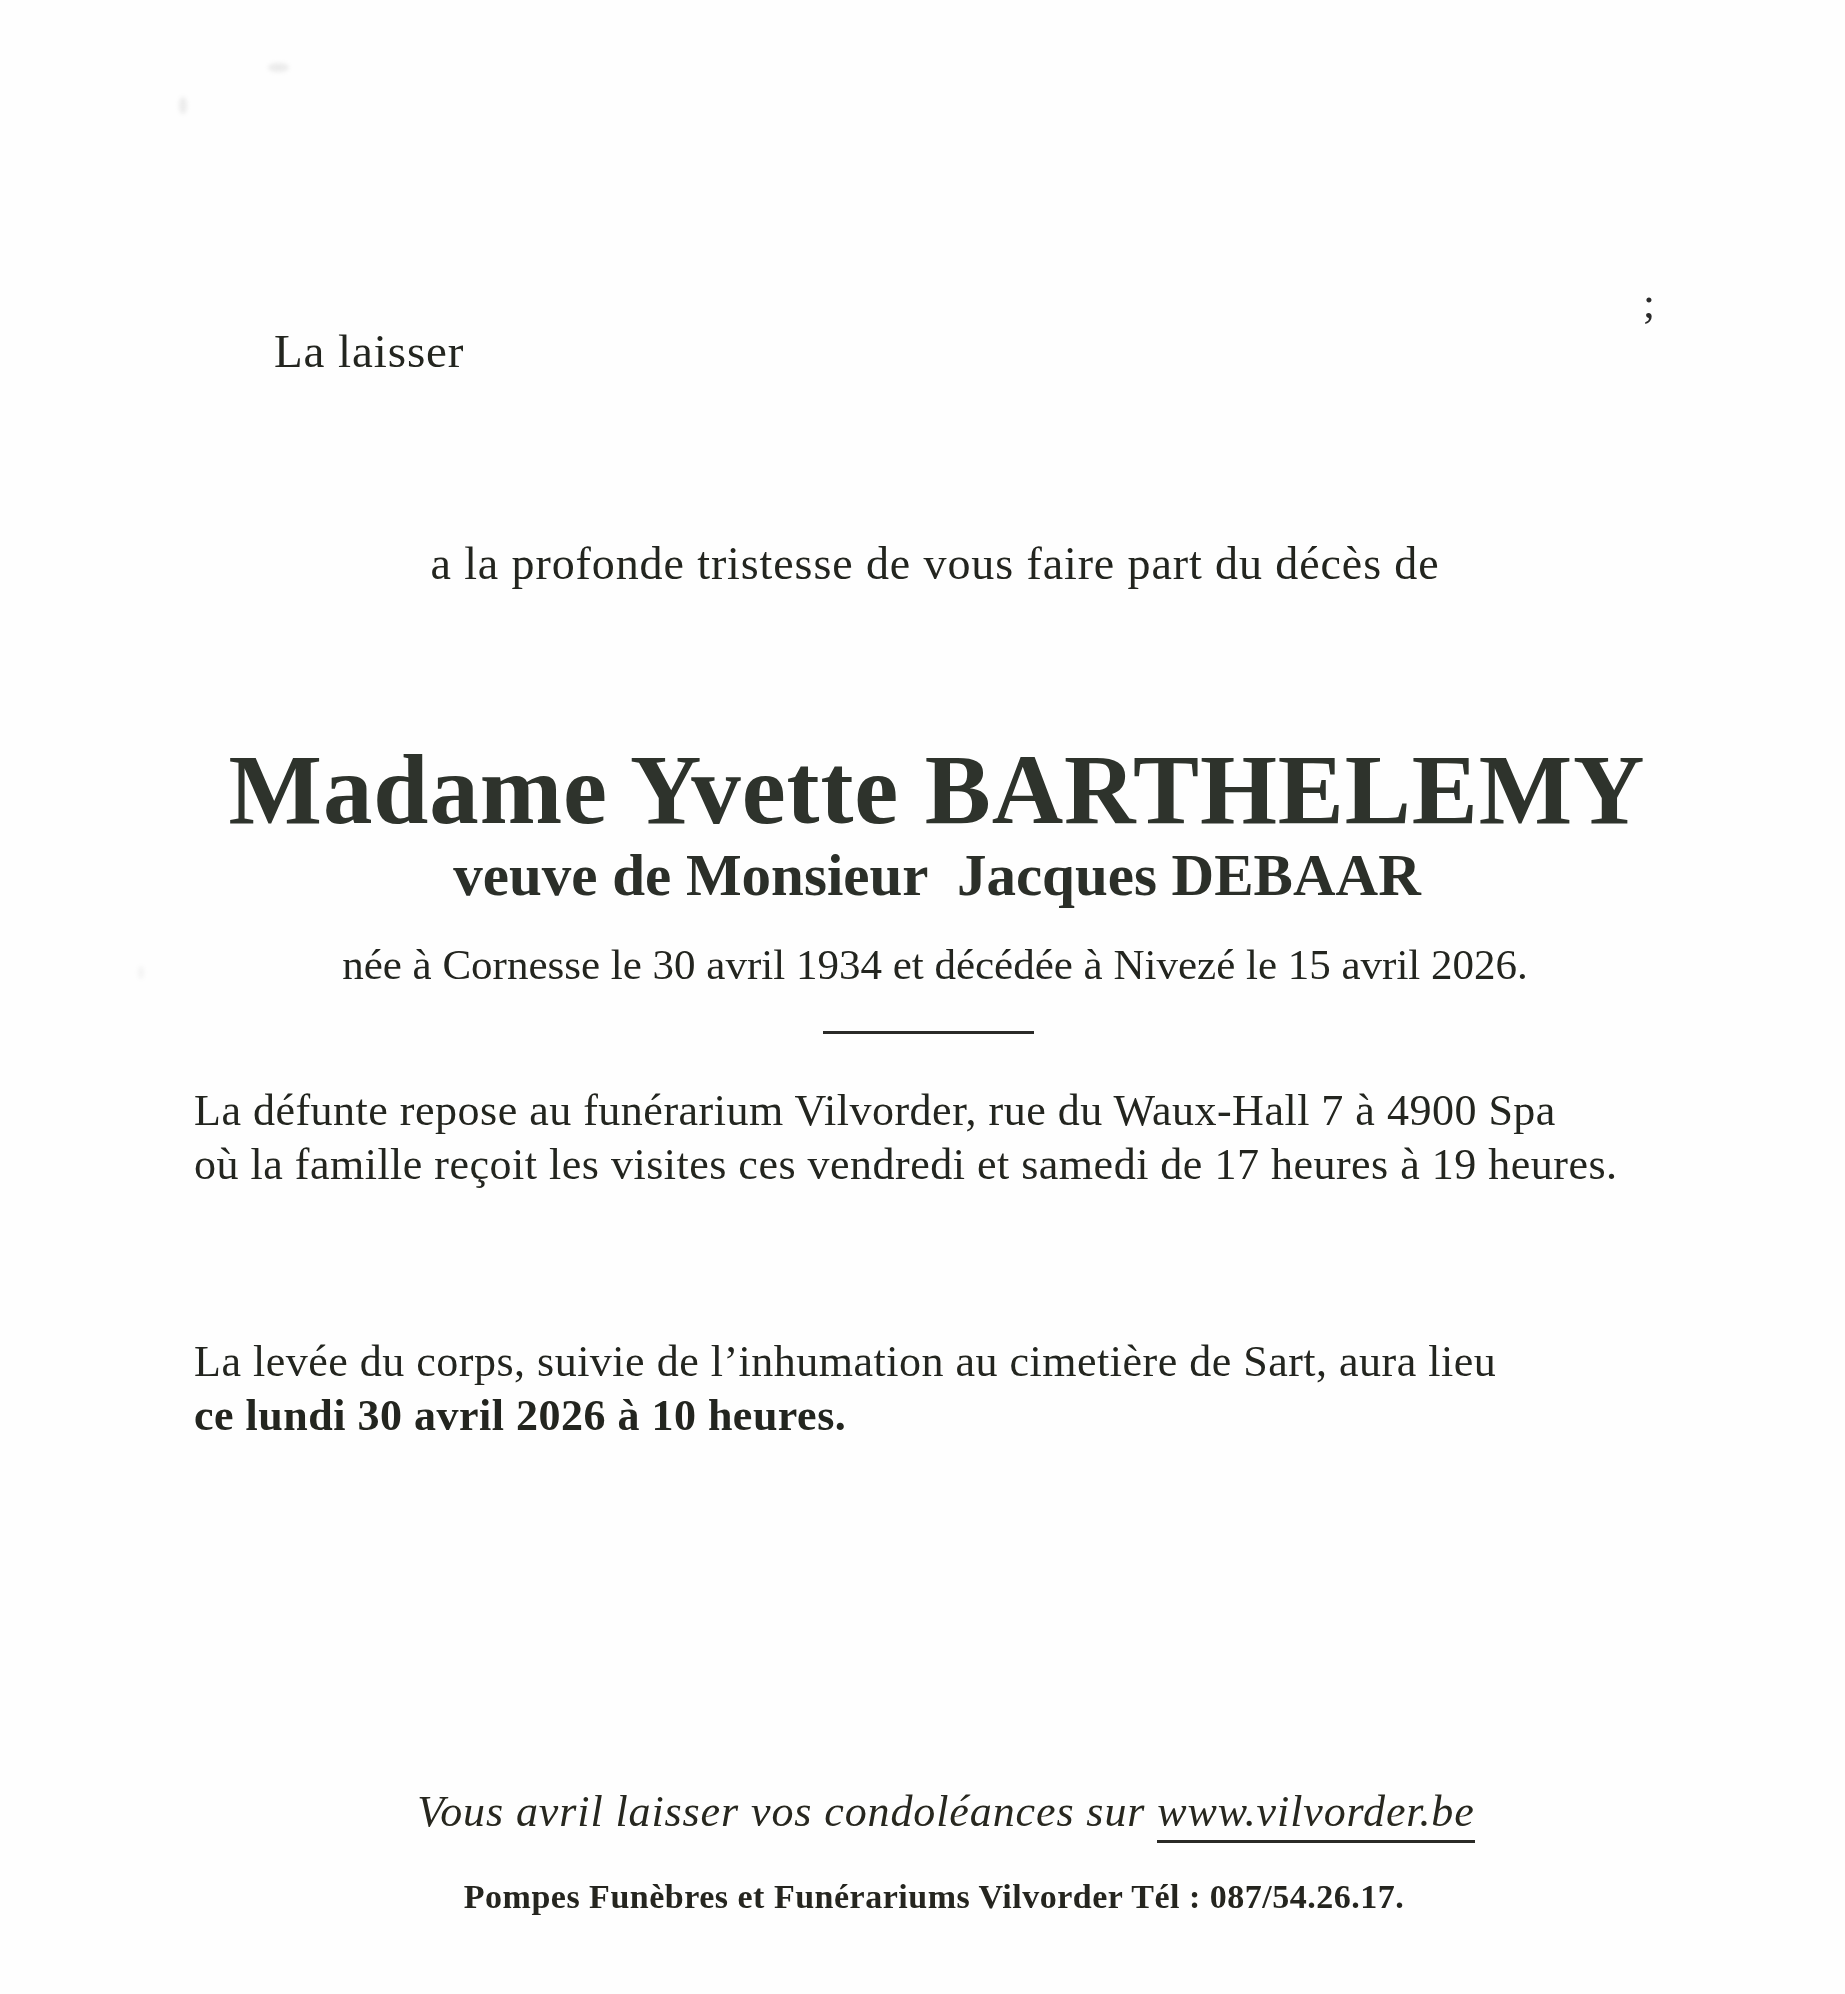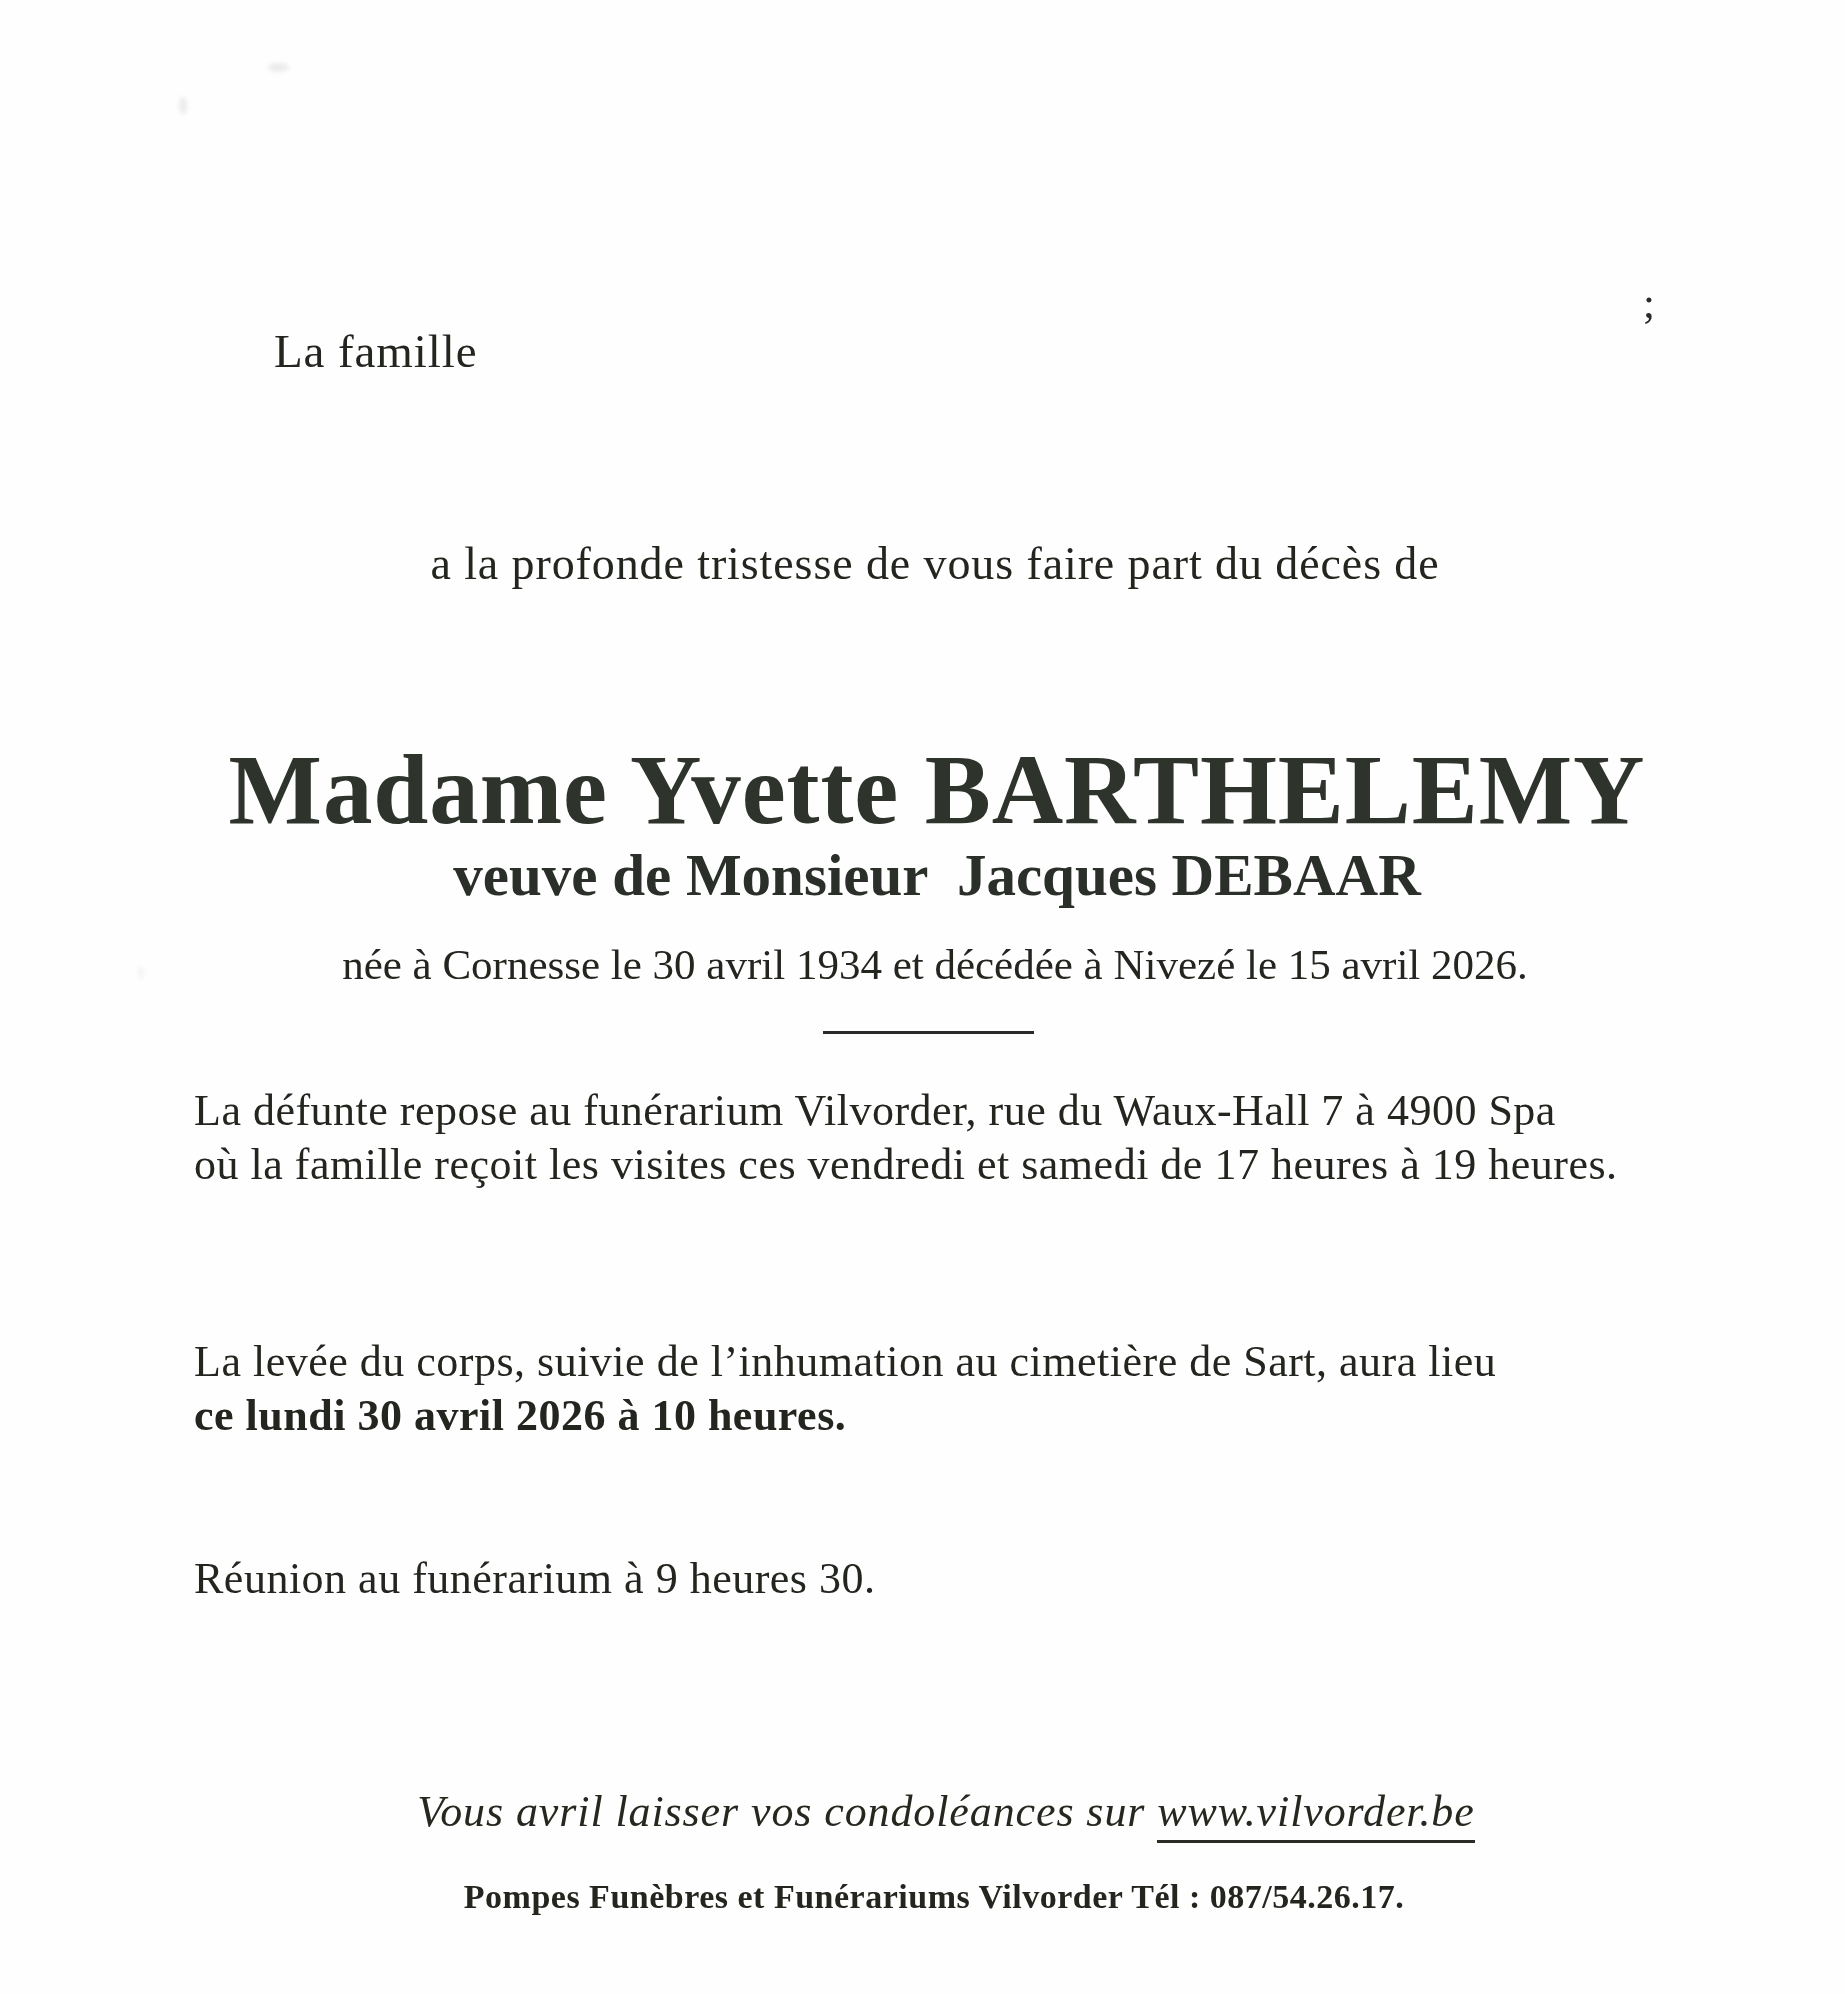--- a/index.html
+++ b/index.html
@@ -125,21 +125,21 @@
 </style>
 </head>
 <body>
 
 <div class="page">
 
   <div class="abs smudge smudge-1"></div>
   <div class="abs smudge smudge-2"></div>
   <div class="abs smudge smudge-3"></div>
 
-  <div class="abs opening">La famille</div>
+  <div class="abs opening">La laisser</div>
 
   <div class="abs stray-mark">;</div>
 
   <div class="abs intro">a la profonde tristesse de vous faire part du décès de</div>
 
   <div class="abs deceased-name">Madame Yvette BARTHELEMY</div>
 
   <div class="abs widow-line">veuve de Monsieur  Jacques DEBAAR</div>
 
   <div class="abs birth-death">née à Cornesse le 30 avril 1934 et décédée à Nivezé le 15 avril 2026.</div>
@@ -149,21 +149,20 @@
   <div class="abs para visitation">
     <div>La défunte repose au funérarium Vilvorder, rue du Waux-Hall 7 à 4900 Spa</div>
     <div>où la famille reçoit les visites ces vendredi et samedi de 17 heures à 19 heures.</div>
   </div>
 
   <div class="abs para funeral">
     <div>La levée du corps, suivie de l’inhumation au cimetière de Sart, aura lieu</div>
     <div class="bold-line">ce lundi 30 avril 2026 à 10 heures.</div>
   </div>
 
-  <div class="abs meeting">Réunion au funérarium à 9 heures 30.</div>
 
   <div class="abs condolences">
     <span>Vous avril laisser vos condoléances sur </span><span class="url">www.vilvorder.be</span>
   </div>
 
   <div class="abs footer-line">Pompes Funèbres et Funérariums Vilvorder Tél : 087/54.26.17.</div>
 
 </div>
 
 

